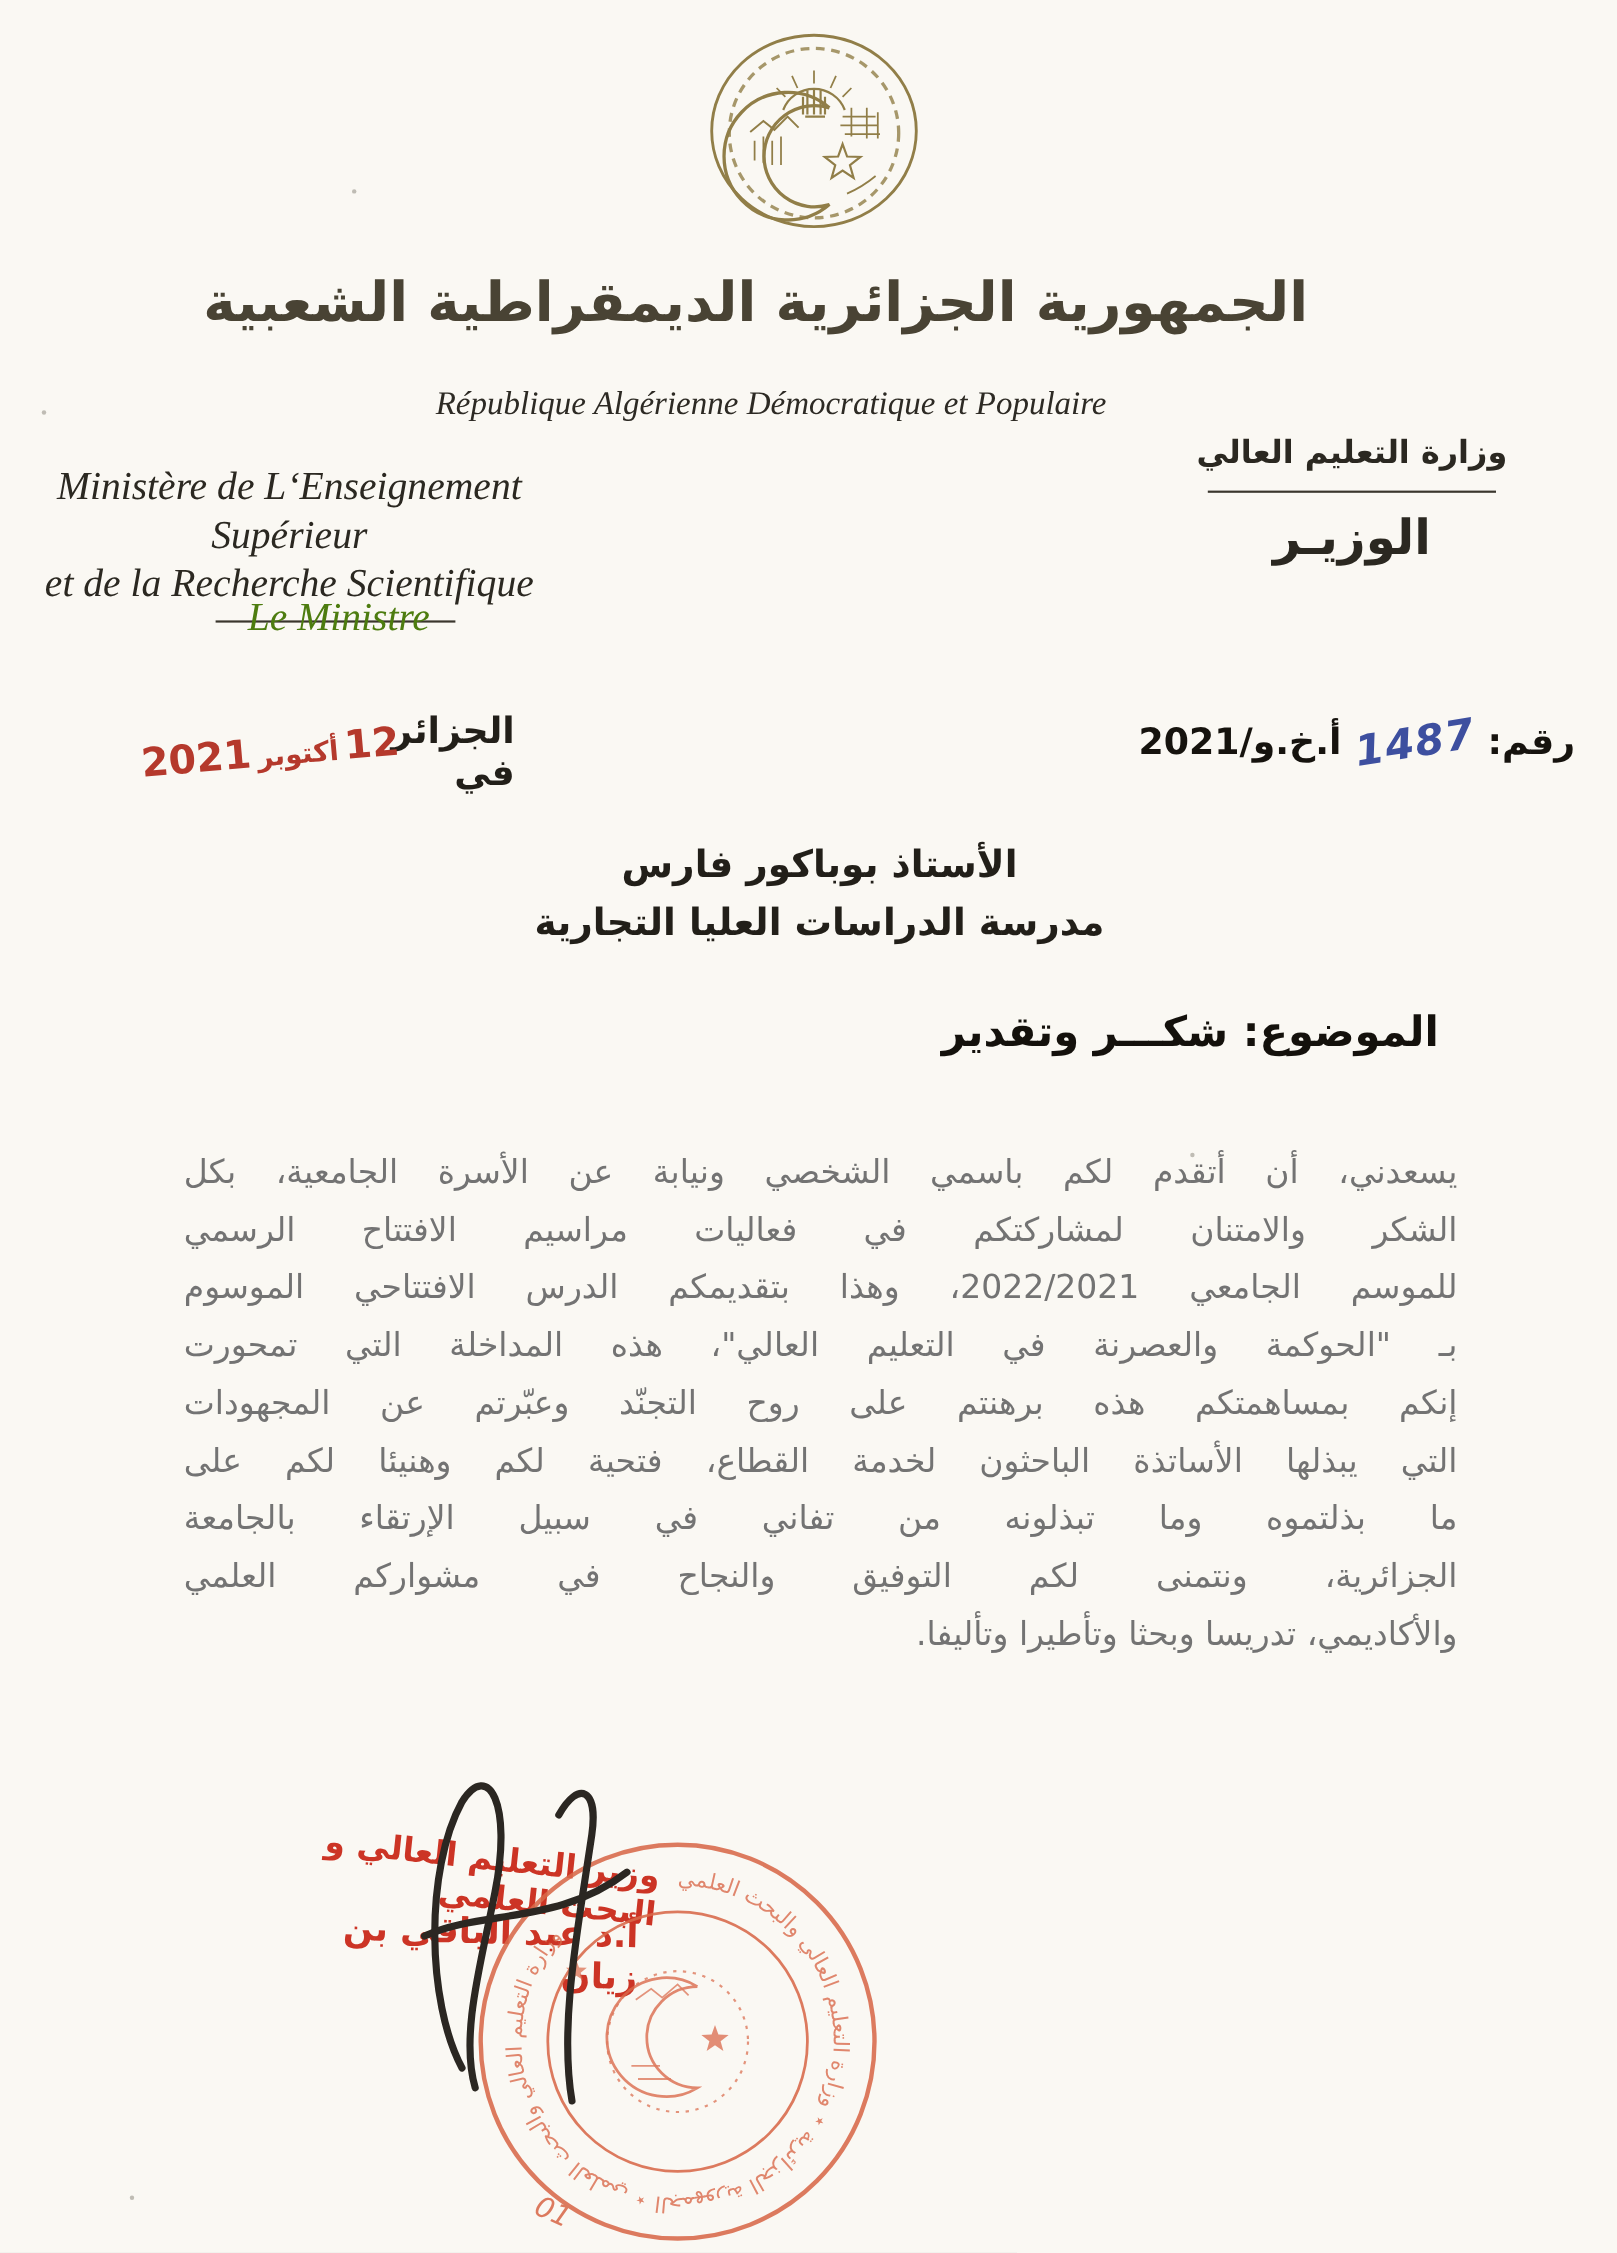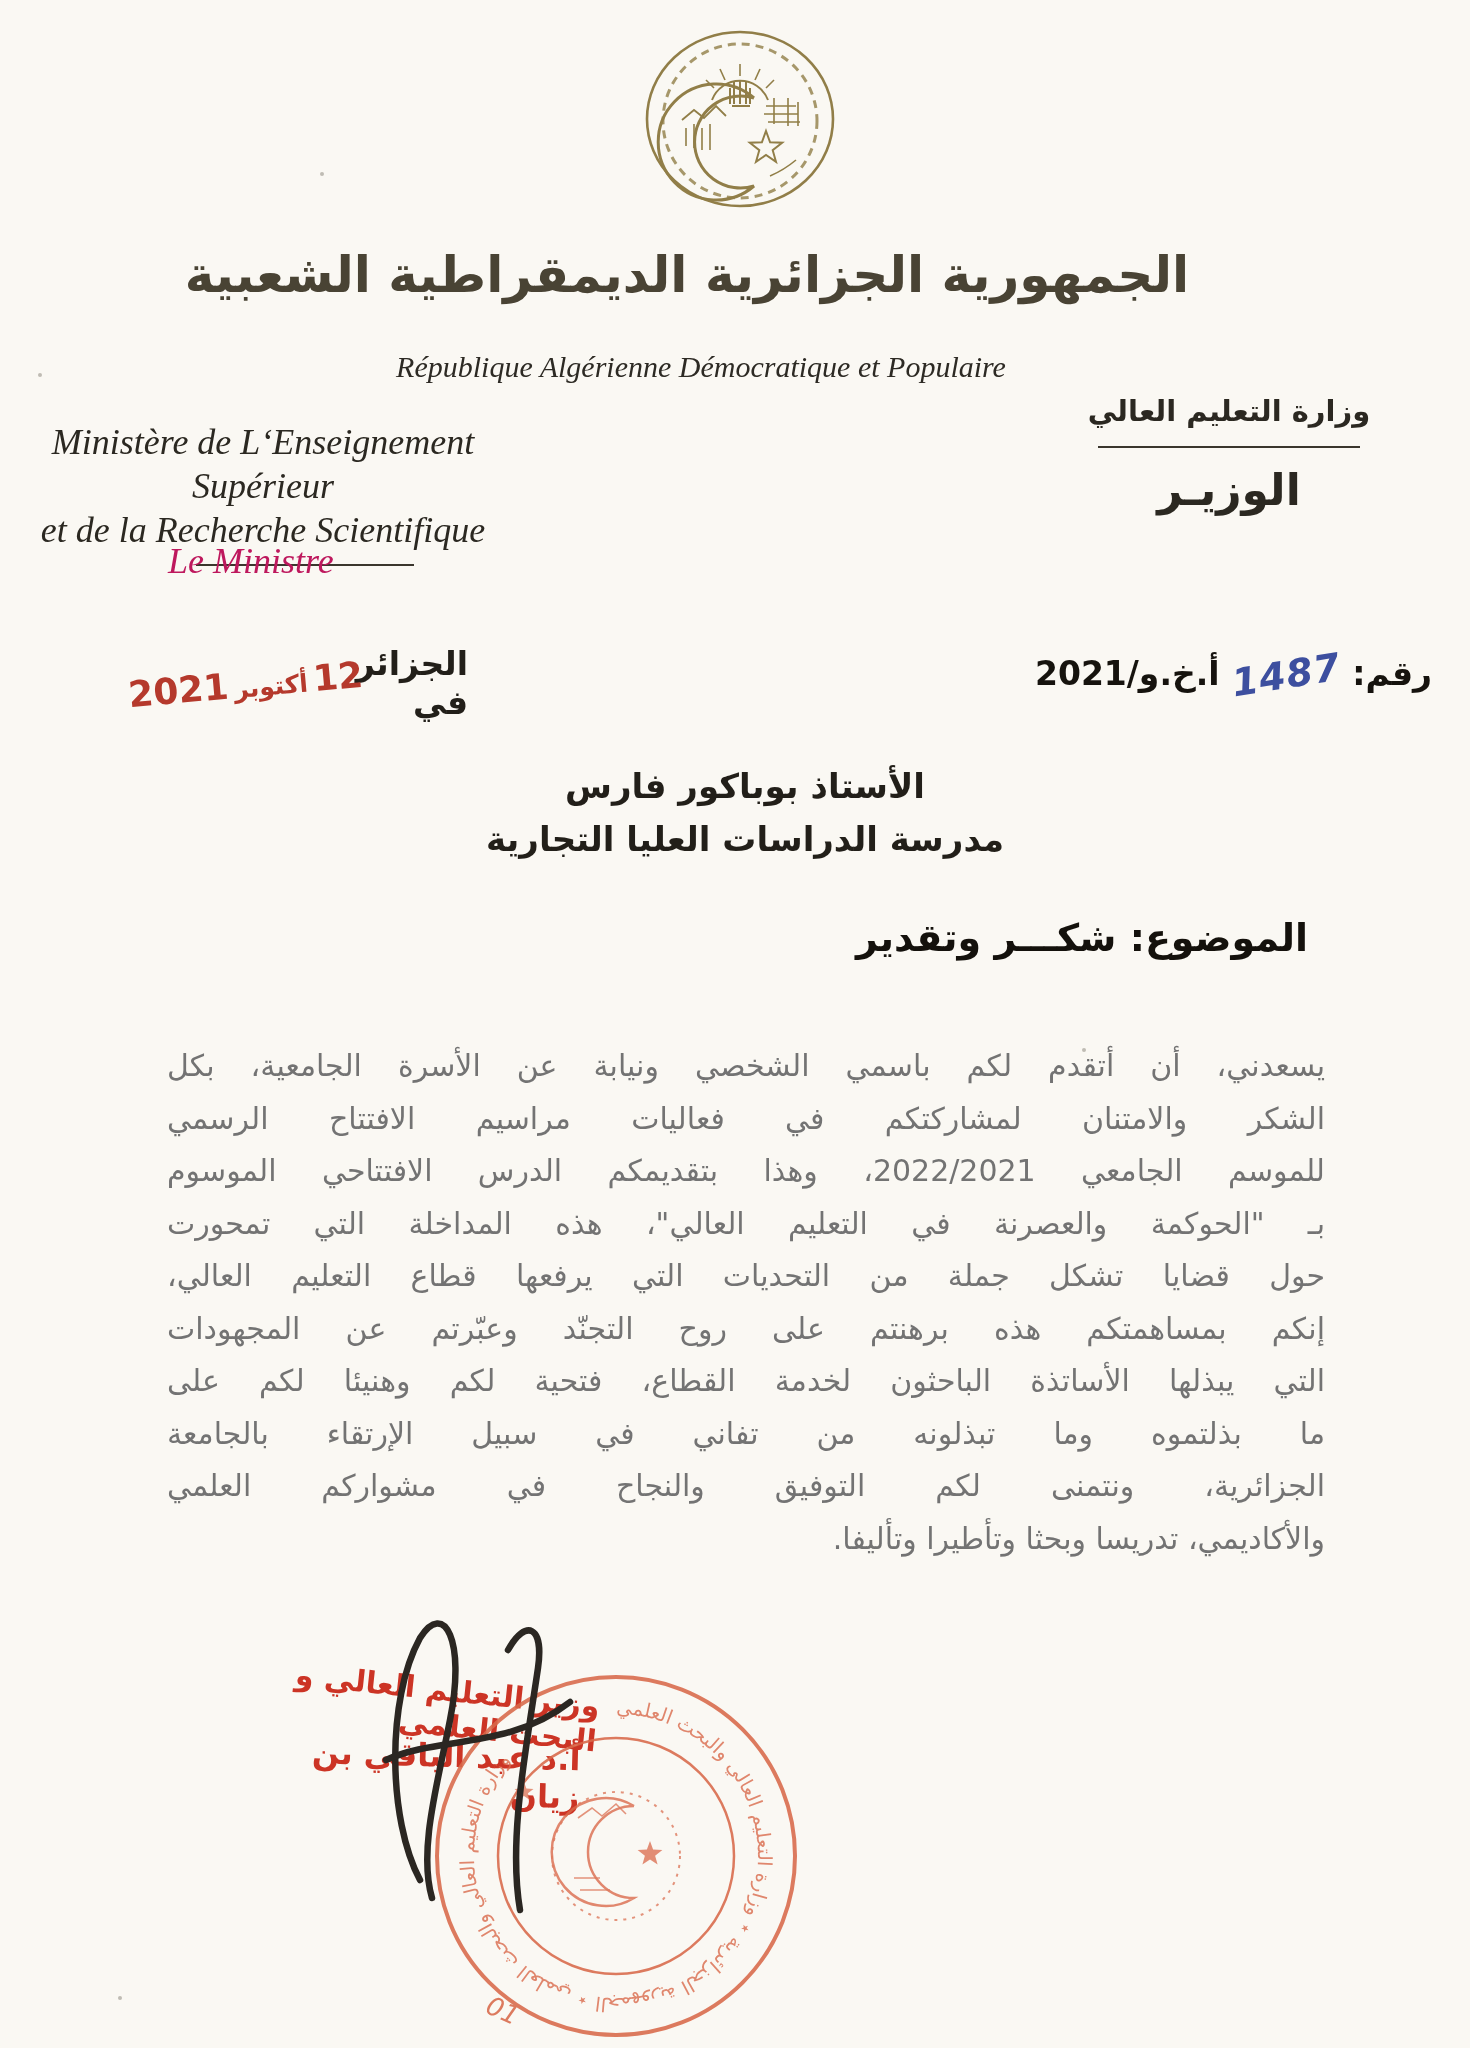--- a/index.html
+++ b/index.html
@@ -16,21 +16,21 @@
   .emblem{left:642px;top:28px;width:198px;height:182px;}
   .rep-ar{left:0;right:0;top:246px;text-align:center;transform:translateX(-48px);
           font-size:50px;font-weight:bold;color:#494334;letter-spacing:0;}
   .rep-fr{left:0;right:0;top:350px;text-align:center;transform:translateX(-34px);
           font-size:30px;color:#2d2a24;}
 
   
   .min-fr{left:28px;top:420px;width:470px;text-align:center;color:#2b2821;}
   .min-fr .l{font-size:36px;line-height:44px;}
   .min-fr .rule{width:218px;border-top:2.5px solid #3a362d;margin:12px 0 0 168px;}
-  .le-ministre{left:168px;top:540px;width:280px;text-align:left;font-size:36px;color:#be185d;}
+  .le-ministre{left:168px;top:540px;width:280px;text-align:center;font-size:36px;color:#4d7c0f;}
 
   
   .min-ar{right:46px;top:384px;width:390px;text-align:center;color:#2b2821;}
   .min-ar .l{font-size:29px;font-weight:bold;line-height:54px;}
   .min-ar .rule{width:262px;border-top:2.5px solid #3a362d;margin:8px auto 0 auto;}
   .wazir{margin-top:16px;font-size:44px;font-weight:bold;}
 
   
   .ref{right:38px;top:650px;font-size:33px;font-weight:bold;color:#16130e;}
   .ref .hand{display:inline-block;color:#3d4f9f;font-style:italic;font-size:38px;
@@ -133,21 +133,20 @@
     <div>مدرسة الدراسات العليا التجارية</div>
   </div>
 
   <div class="abs subject ar">الموضوع: شكـــر وتقدير</div>
 
   <div class="abs bodytext">
     <div class="bl">يسعدني، أن أتقدم لكم باسمي الشخصي ونيابة عن الأسرة الجامعية، بكل</div>
     <div class="bl">الشكر والامتنان لمشاركتكم في فعاليات مراسيم الافتتاح الرسمي</div>
     <div class="bl">للموسم الجامعي 2022/2021، وهذا بتقديمكم الدرس الافتتاحي الموسوم</div>
     <div class="bl">بـ "الحوكمة والعصرنة في التعليم العالي"، هذه المداخلة التي تمحورت</div>
-    <div class="bl">حول قضايا تشكل جملة من التحديات التي يرفعها قطاع التعليم العالي،</div>
     <div class="bl">إنكم بمساهمتكم هذه برهنتم على روح التجنّد وعبّرتم عن المجهودات</div>
     <div class="bl">التي يبذلها الأساتذة الباحثون لخدمة القطاع، فتحية لكم وهنيئا لكم على</div>
     <div class="bl">ما بذلتموه وما تبذلونه من تفاني في سبيل الإرتقاء بالجامعة</div>
     <div class="bl">الجزائرية، ونتمنى لكم التوفيق والنجاح في مشواركم العلمي</div>
     <div class="bl last">والأكاديمي، تدريسا وبحثا وتأطيرا وتأليفا.</div>
   </div>
 
   <div class="abs sig-title ar">وزير التعليم العالي و البحث العلمي</div>
   <div class="abs sig-name ar">أ.د عبد الباقي بن زيان</div>
 

